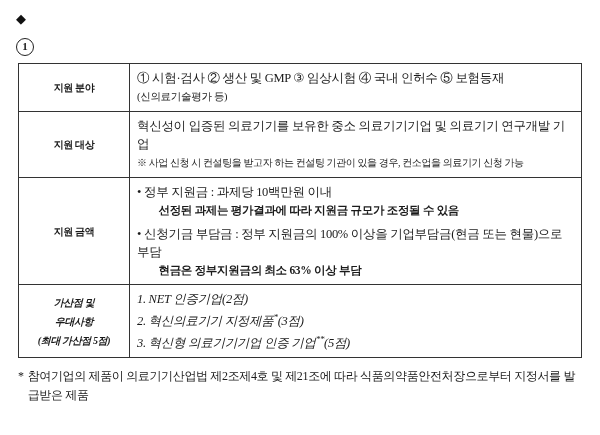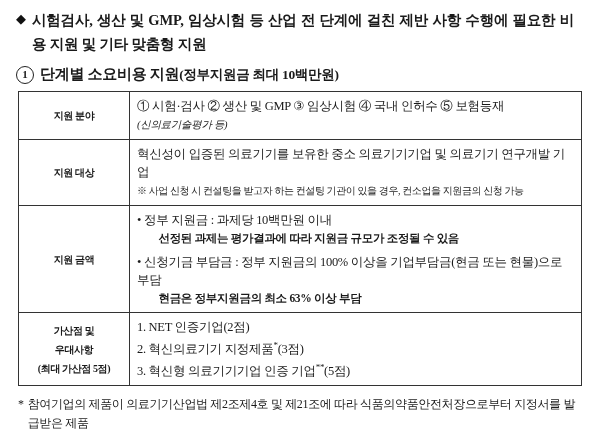--- a/index.html
+++ b/index.html
@@ -99,21 +99,20 @@
   td.value {
     font-size: 12.5px;
     line-height: 18px;
     letter-spacing: -0.3px;
   }
   .val-line { display: block; }
   .small-note {
     font-size: 10.5px;
     color: #222;
     letter-spacing: -0.3px;
-    font-style: italic;
   }
   .tiny-note {
     font-size: 10px;
     color: #222;
     letter-spacing: -0.4px;
   }
   .bullet-dot::before {
     content: "\2022";
     margin-right: 3px;
   }
@@ -124,21 +123,21 @@
     font-weight: bold;
   }
   .sub-dash::before {
     content: "\203B";
     visibility: hidden;
   }
   .dash-mark::before {
     content: "\2013";
     margin-right: 3px;
   }
-  .ol-line { display: block; }
+  .ol-line { display: block; font-style: italic; }
   .sup {
     font-size: 9px;
     vertical-align: super;
   }
 
   
   .footnotes {
     padding: 9px 20px 0 18px;
   }
   .fn {
@@ -155,44 +154,42 @@
   }
   .fn-text { flex: 1 1 auto; }
 </style>
 </head>
 <body>
 
 <div class="page">
 
   <div class="intro">
     <span class="intro-marker">◆</span>
-    <span class="intro-text">시험검사, 생산 및 GMP, 임상시험 등 산업 전 단계에 걸친 제반 사항 수행에 필요한 비용 지원 및 기타 맞춤형 지원</span>
   </div>
 
   <div class="section-head">
     <span class="circle-num">1</span>
-    <span class="section-title"><span>단계별 소요비용 지원</span><span class="sub">(정부지원금 최대 10백만원)</span></span>
   </div>
 
   <table class="benefit">
     <tbody>
 
       <tr>
         <td class="label">지원 분야</td>
         <td class="value">
           <span class="val-line">① 시험·검사 ② 생산 및 GMP ③ 임상시험 ④ 국내 인허수 ⑤ 보험등재</span>
           <span class="small-note">(신의료기술평가 등)</span>
         </td>
       </tr>
 
       <tr>
         <td class="label">지원 대상</td>
         <td class="value">
           <span class="val-line">혁신성이 입증된 의료기기를 보유한 중소 의료기기기업 및 의료기기 연구개발 기업</span>
-          <span class="tiny-note">※ 사업 신청 시 컨설팅을 받고자 하는 컨설팅 기관이 있을 경우, 컨소업을 지원금의 신청 가능</span>
+          <span class="tiny-note">※ 사업 신청 시 컨설팅을 받고자 하는 컨설팅 기관이 있을 경우, 컨소업을 의료기기 신청 가능</span>
         </td>
       </tr>
 
       <tr>
         <td class="label">지원 금액</td>
         <td class="value">
           <span class="val-line bullet-dot">정부 지원금 : 과제당 10백만원 이내</span>
           <span class="sub-dash dash-mark">선정된 과제는 평가결과에 따라 지원금 규모가 조정될 수 있음</span>
           <span class="val-line bullet-dot" style="margin-top:6px">신청기금 부담금 : 정부 지원금의 100% 이상을 기업부담금(현금 또는 현물)으로 부담</span>
           <span class="sub-dash dash-mark">현금은 정부지원금의 최소 63% 이상 부담</span>

